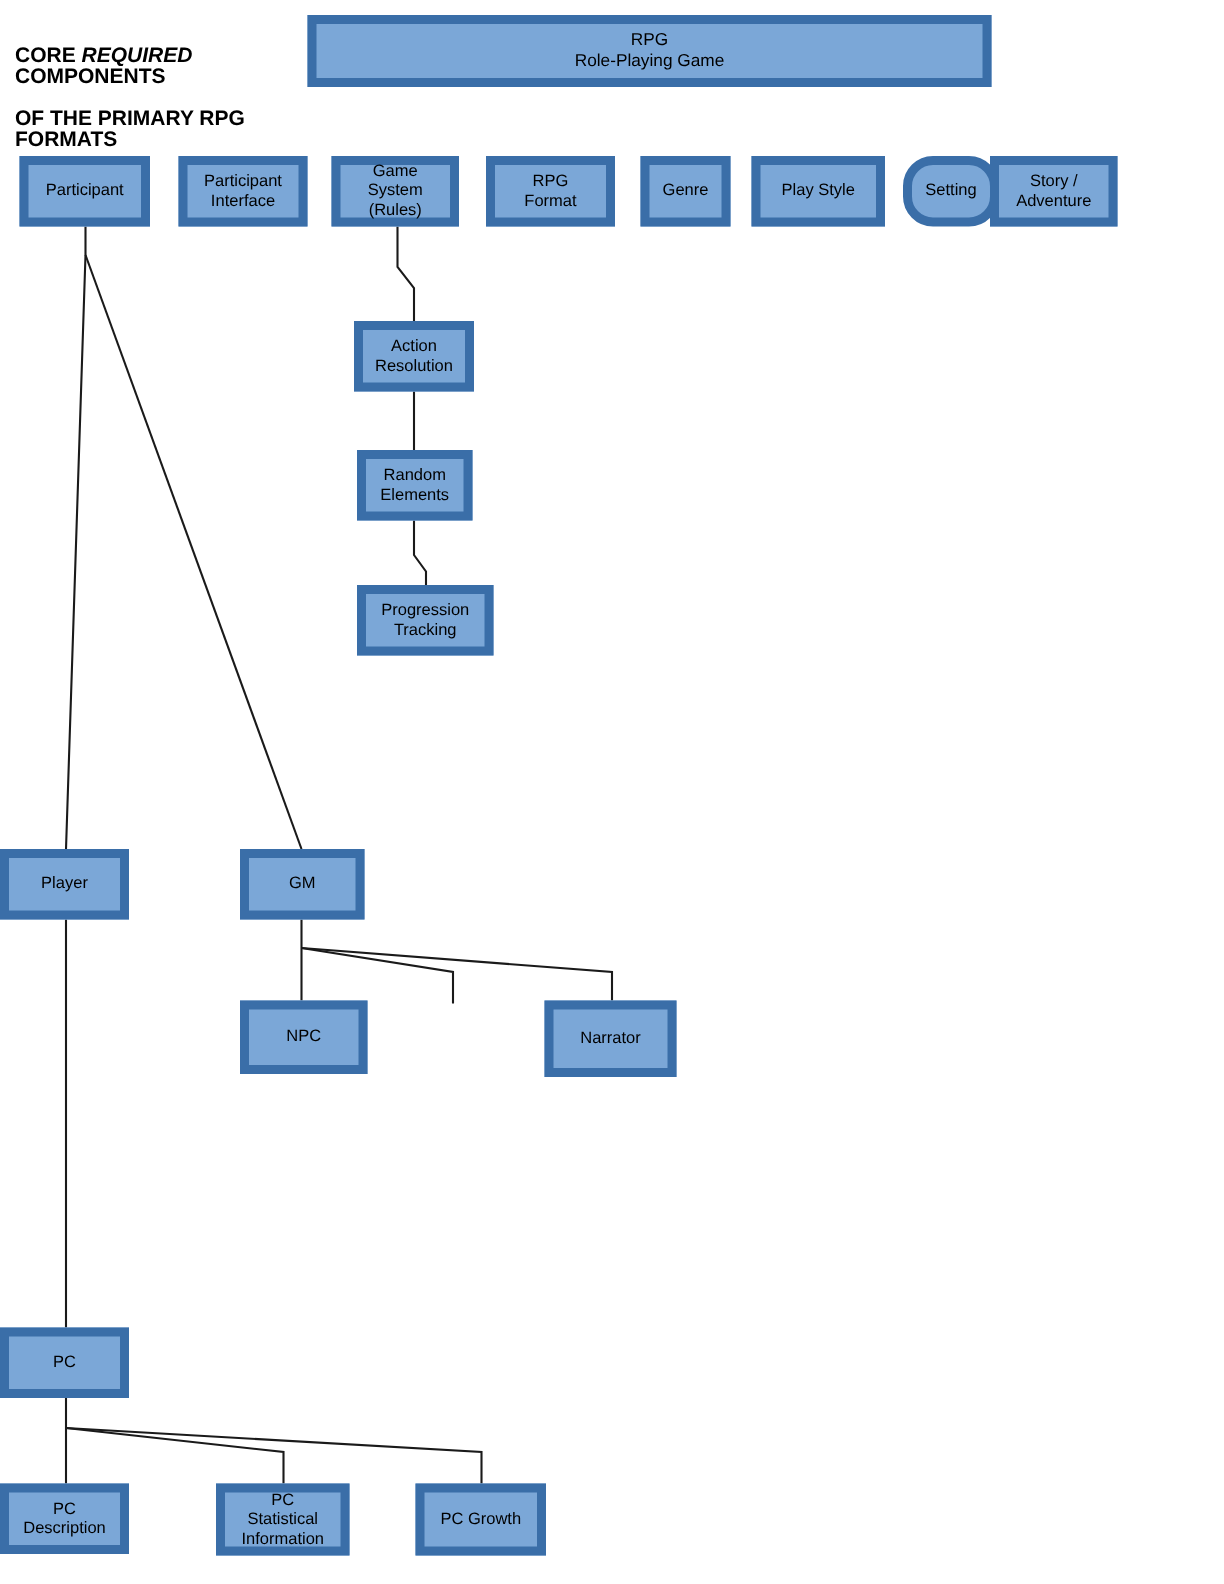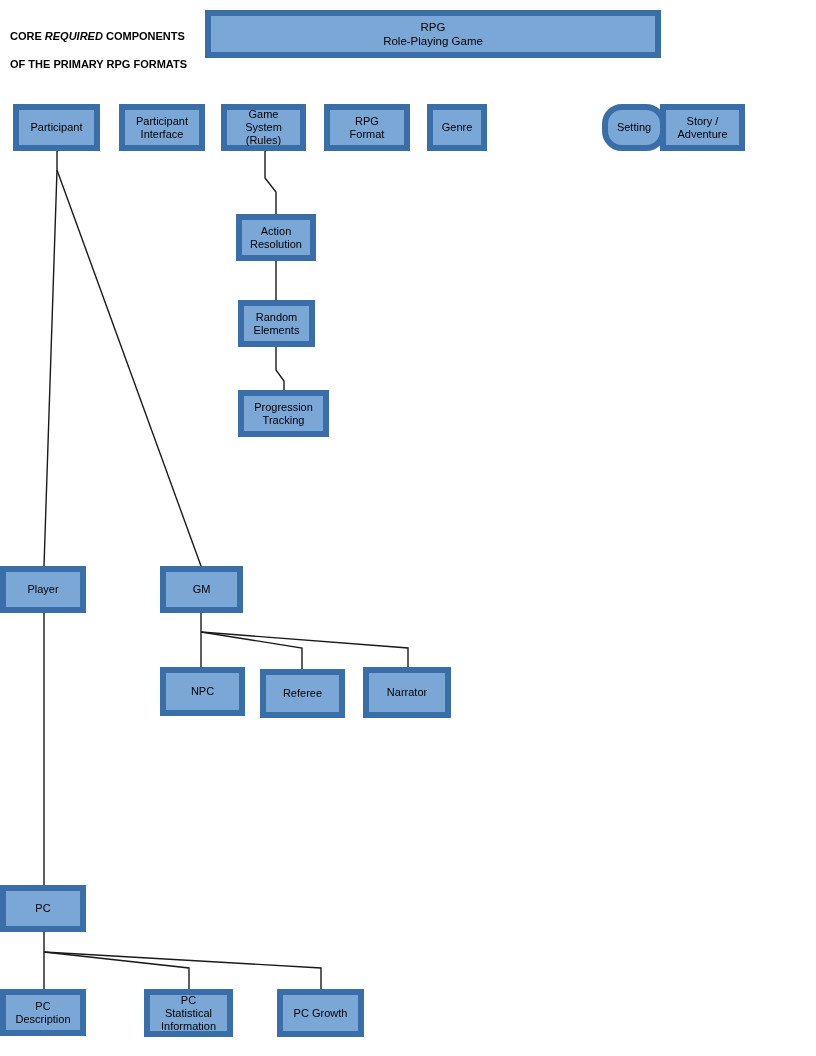--- a/index.html
+++ b/index.html
@@ -49,21 +49,21 @@
     white-space: pre-line;
   }
   .node.root {
     font-size: 11.5px;
     line-height: 14px;
   }
   .caption {
     position: absolute;
     color: #000000;
     font-family: "Liberation Sans", sans-serif;
-    font-size: 11px;
+    font-size: 14px;
     font-weight: bold;
     line-height: 14px;
     white-space: pre-line;
     text-align: left;
     z-index: 4;
   }
   .caption .em {
     font-style: italic;
   }
 </style>
@@ -108,20 +108,23 @@
 System
 (Rules)</span>
     </div>
     <div class="node" style="left: 324px; top: 104px; width: 86px; height: 47px; background: rgb(123, 167, 215); border-color: rgb(58, 110, 168); color: rgb(0, 0, 0);">
       <span class="node-label">RPG
 Format</span>
     </div>
     <div class="node" style="left: 427px; top: 104px; width: 60px; height: 47px; background: rgb(123, 167, 215); border-color: rgb(58, 110, 168); color: rgb(0, 0, 0);">
       <span class="node-label">Genre</span>
     </div>
+    <div class="node" style="left: 501px; top: 104px; width: 89px; height: 47px; background: rgb(123, 167, 215); border-color: rgb(58, 110, 168); color: rgb(0, 0, 0);">
+      <span class="node-label">Play Style</span>
+    </div>
     <div class="node" style="left: 602px; top: 104px; width: 64px; height: 47px; background: rgb(123, 167, 215); border-color: rgb(58, 110, 168); color: rgb(0, 0, 0); border-radius: 20px;">
       <span class="node-label">Setting</span>
     </div>
     <div class="node" style="left: 660px; top: 104px; width: 85px; height: 47px; background: rgb(123, 167, 215); border-color: rgb(58, 110, 168); color: rgb(0, 0, 0);">
       <span class="node-label">Story /
 Adventure</span>
     </div>
     <div class="node" style="left: 236px; top: 214px; width: 80px; height: 47px; background: rgb(123, 167, 215); border-color: rgb(58, 110, 168); color: rgb(0, 0, 0);">
       <span class="node-label">Action
 Resolution</span>
@@ -136,23 +139,20 @@
     </div>
     <div class="node" style="left: 0px; top: 566px; width: 86px; height: 47px; background: rgb(123, 167, 215); border-color: rgb(58, 110, 168); color: rgb(0, 0, 0);">
       <span class="node-label">Player</span>
     </div>
     <div class="node" style="left: 160px; top: 566px; width: 83px; height: 47px; background: rgb(123, 167, 215); border-color: rgb(58, 110, 168); color: rgb(0, 0, 0);">
       <span class="node-label">GM</span>
     </div>
     <div class="node" style="left: 160px; top: 667px; width: 85px; height: 49px; background: rgb(123, 167, 215); border-color: rgb(58, 110, 168); color: rgb(0, 0, 0);">
       <span class="node-label">NPC</span>
     </div>
-    <div class="node" style="left: 260px; top: 669px; width: 85px; height: 49px; background: rgb(123, 167, 215); border-color: rgb(58, 110, 168); color: rgb(0, 0, 0);">
-      <span class="node-label">Referee</span>
-    </div>
     <div class="node" style="left: 363px; top: 667px; width: 88px; height: 51px; background: rgb(123, 167, 215); border-color: rgb(58, 110, 168); color: rgb(0, 0, 0);">
       <span class="node-label">Narrator</span>
     </div>
     <div class="node" style="left: 0px; top: 885px; width: 86px; height: 47px; background: rgb(123, 167, 215); border-color: rgb(58, 110, 168); color: rgb(0, 0, 0);">
       <span class="node-label">PC</span>
     </div>
     <div class="node" style="left: 0px; top: 989px; width: 86px; height: 47px; background: rgb(123, 167, 215); border-color: rgb(58, 110, 168); color: rgb(0, 0, 0);">
       <span class="node-label">PC
 Description</span>
     </div>

